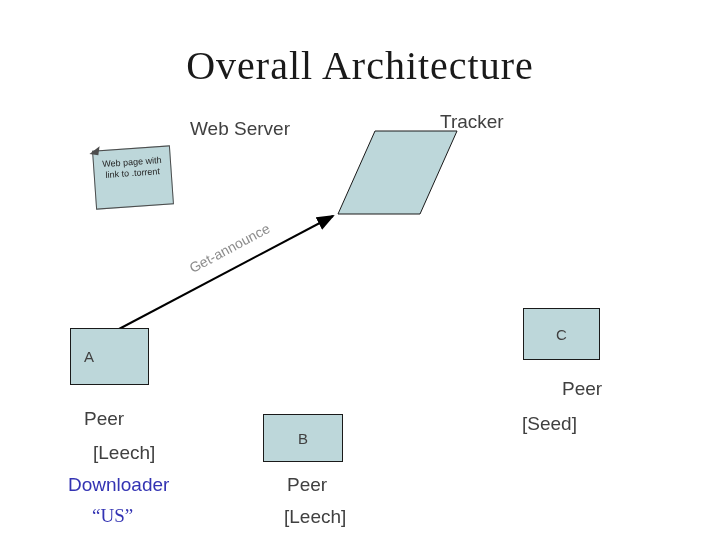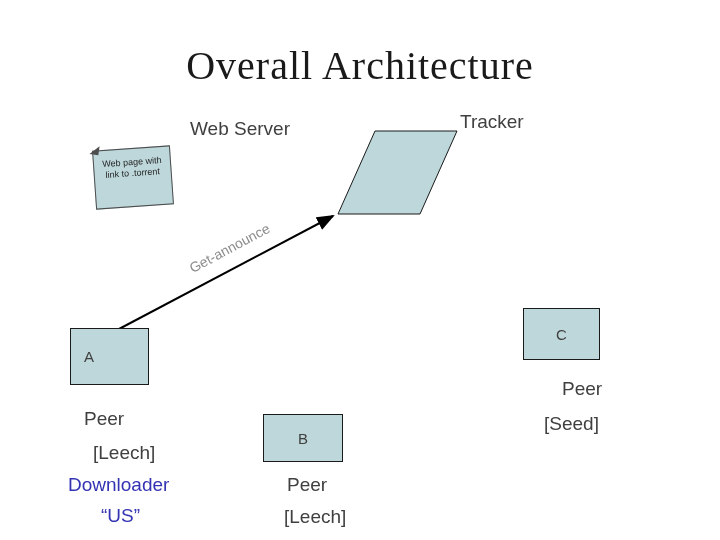--- a/index.html
+++ b/index.html
@@ -96,27 +96,27 @@
     width: 115px;
     text-align: center;
     font-size: 14px;
     color: var(--arrow-label-color);
     transform: rotate(-28deg);
     transform-origin: center center;
     white-space: nowrap;
   }
   
   #web-server-label { left: 190px; top: 118px; }
-  #tracker-label    { left: 460px; top: 111px; }
+  #tracker-label    { left: 440px; top: 111px; }
   #peer-right-label { left: 562px; top: 378px; }
-  #seed-label       { left: 544px; top: 413px; }
+  #seed-label       { left: 522px; top: 413px; }
   #peer-left-label  { left: 84px;  top: 408px; }
   #leech-left-label { left: 93px;  top: 442px; }
   #downloader-label { left: 52px;  top: 474px; }
-  #us-label         { left: 85px;  top: 505px; }
+  #us-label         { left: 76px;  top: 505px; font-family: Liberation Serif, serif; }
   #peer-mid-label   { left: 287px; top: 474px; }
   #leech-mid-label  { left: 284px; top: 506px; }
 </style>
 </head>
 <body>
 
 <div class="slide">
 
   <h1 class="title">Overall Architecture</h1>
 

